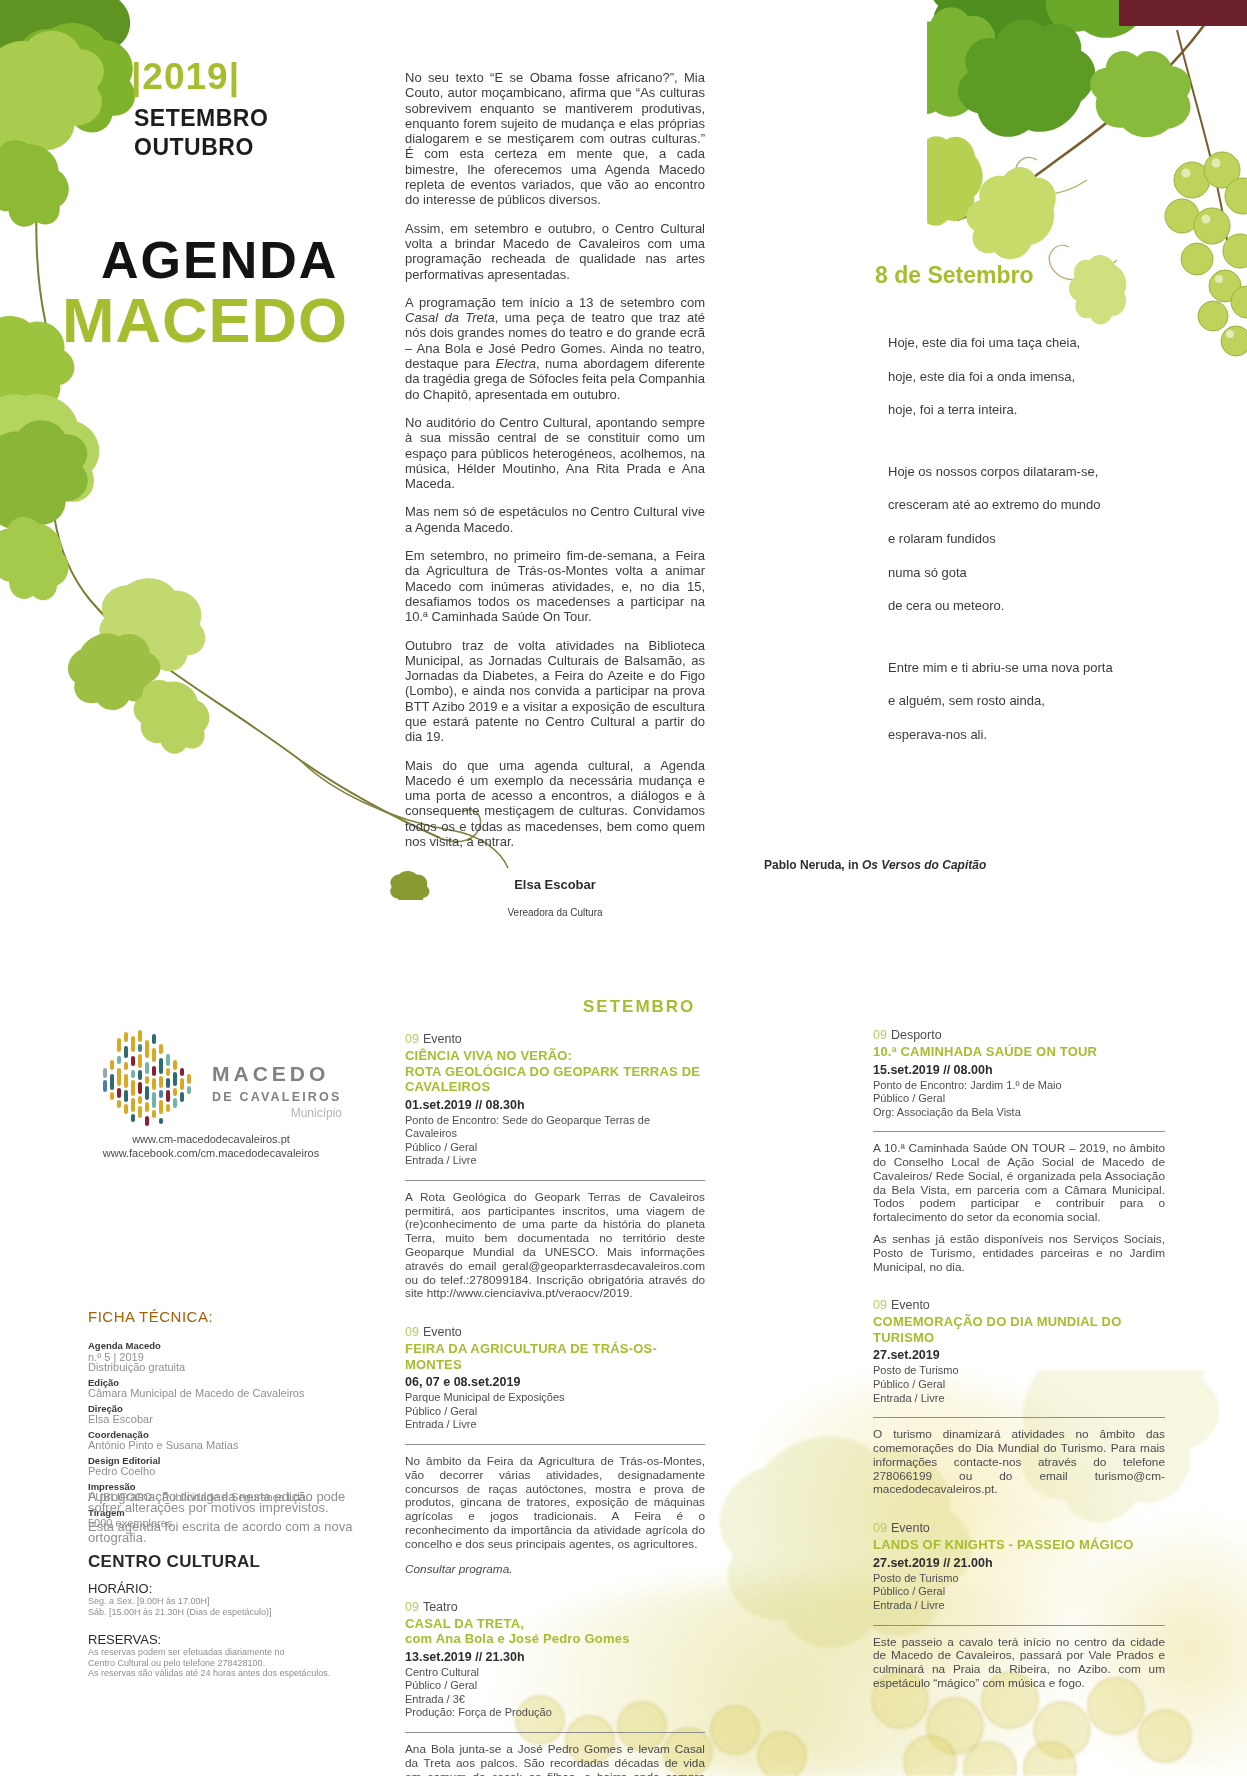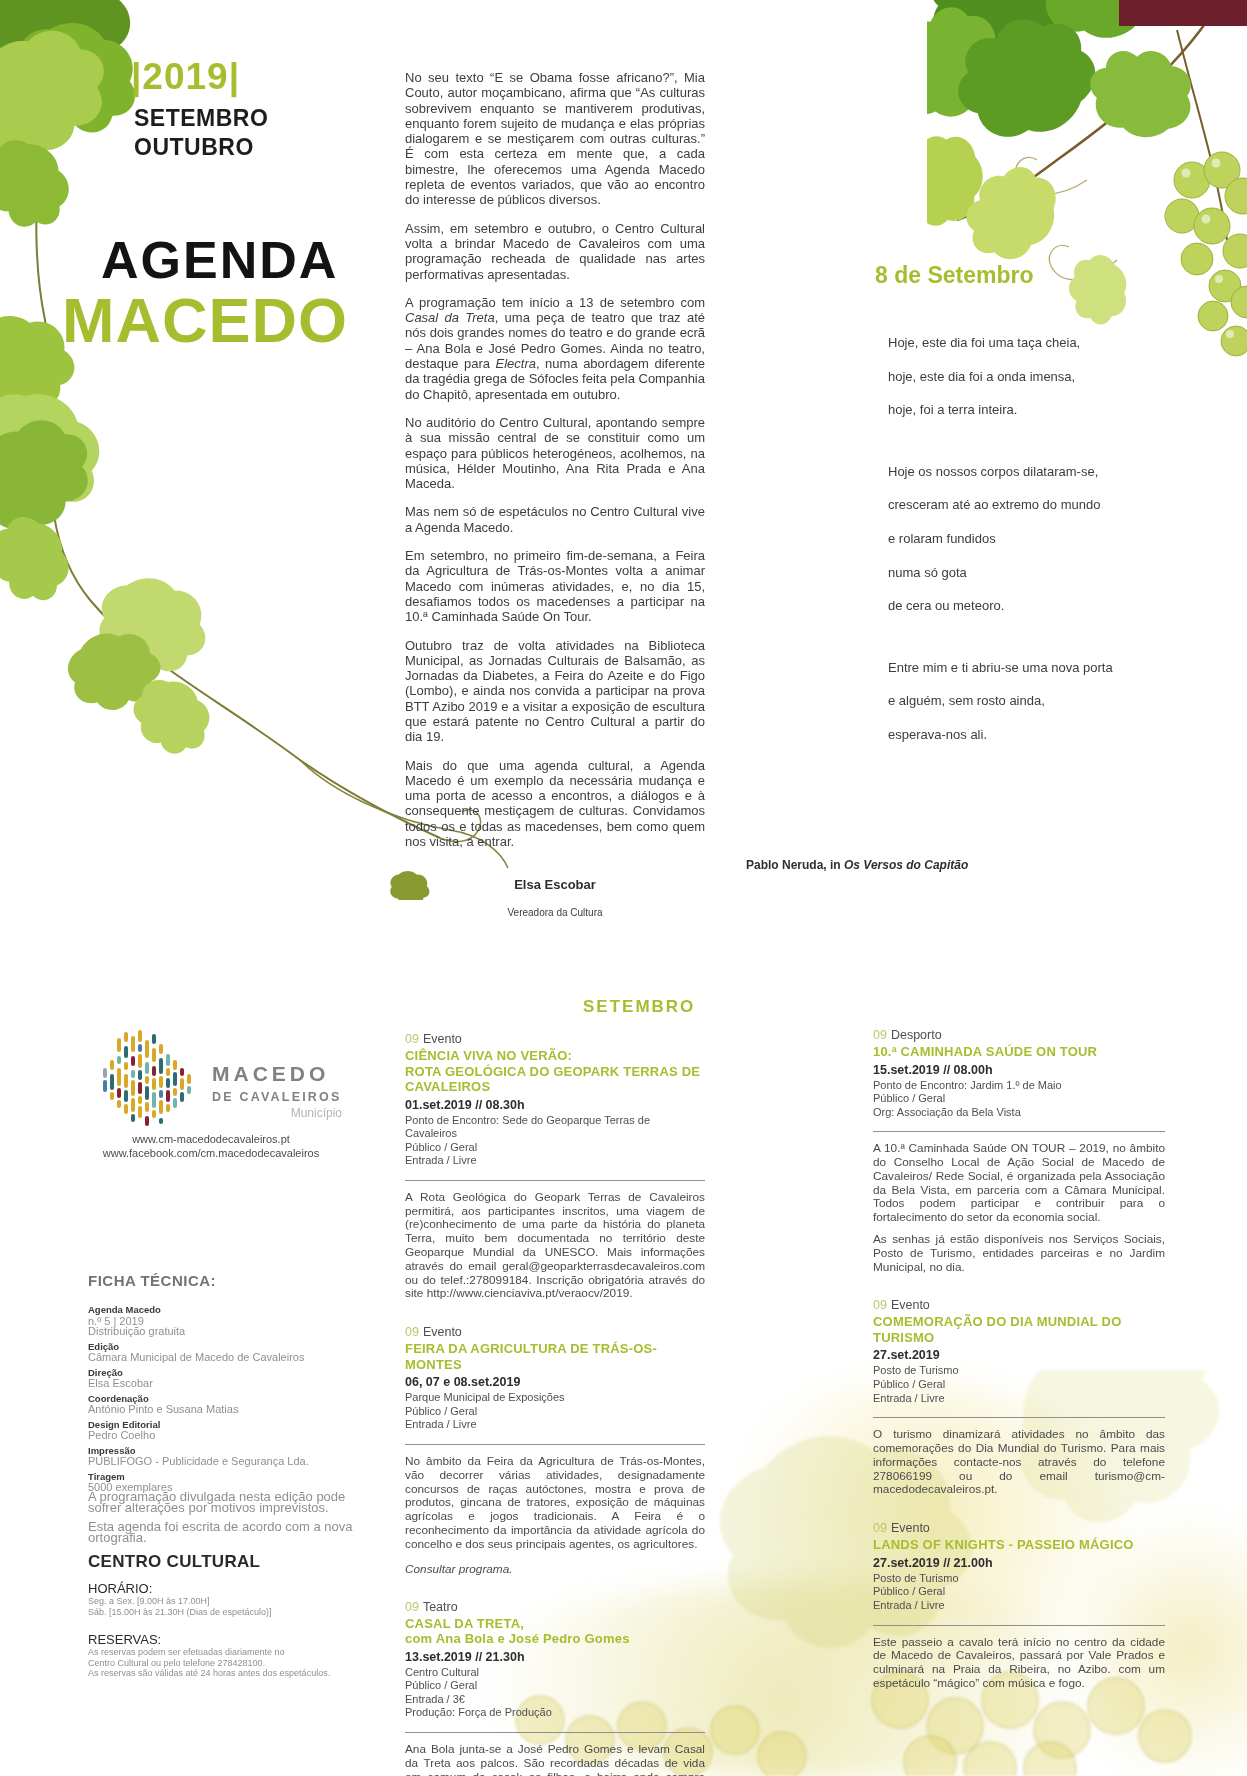--- a/index.html
+++ b/index.html
@@ -19,21 +19,21 @@
   .editorial em{font-style:italic;}
   .signature{margin-top:28px;text-align:center;}
   .sig-name{font-size:13px;font-weight:bold;color:#2e2e30;}
   .sig-role{font-size:10px;color:#3e3d40;margin-top:12px;}
 
   
   .poem-heading{position:absolute;left:875px;top:262px;margin:0;font-size:23px;font-weight:bold;color:#a6bd2f;}
   .poem{position:absolute;left:876px;top:320px;width:295px;font-size:13px;color:#3c3c3e;line-height:21.6px;}
   .poem .stanza{margin:0 0 40px 0;}
   .poem p{margin:12px;}
-  .poem-attrib{position:absolute;left:746px;top:858px;font-size:12px;font-weight:bold;color:#2f2f31;text-align:center;}
+  .poem-attrib{position:absolute;left:764px;top:858px;font-size:12px;font-weight:bold;color:#2f2f31;text-align:center;}
   .poem-attrib em{font-style:italic;}
 
   
   .month-heading{position:absolute;left:583px;top:997px;margin:0;font-size:17px;font-weight:bold;
                  color:#a6bd2f;letter-spacing:2px;}
   .col-mid{position:absolute;left:405px;top:1032px;width:300px;}
   .col-right{position:absolute;left:873px;top:1028px;width:292px;}
   .event{margin-bottom:24px;}
   .event-tag{font-size:12.5px;color:#4e4e50;margin-bottom:2px;}
   .tag-num{color:#b9ca67;margin-right:4px;}
@@ -47,21 +47,21 @@
 
   
   .logo-mark{position:absolute;left:103px;top:1030px;}
   .logo-text{position:absolute;left:212px;top:1062px;width:130px;}
   .logo-name{font-size:21px;font-weight:bold;color:#7f8285;letter-spacing:4px;}
   .logo-sub{font-size:12.5px;font-weight:bold;color:#7f8285;letter-spacing:2.2px;margin-top:4px;}
   .logo-tag{font-size:12px;color:#b2b4b7;text-align:right;margin-top:2px;}
   .urls{position:absolute;left:80px;top:1132px;width:262px;text-align:center;font-size:11px;
         color:#4b4b4d;line-height:14px;}
   .ficha{position:absolute;left:88px;top:1272px;width:258px;}
-  .ficha-heading{font-size:15px;font-weight:bold;color:#737373;letter-spacing:.5px;margin-bottom:16px;}
+  .ficha-heading{font-size:15px;font-weight:normal;color:#a16207;letter-spacing:.5px;margin-bottom:16px;margin-top:36px;}
   .ficha-entry{margin-bottom:5px;}
   .ficha-label{font-size:9.5px;font-weight:bold;color:#3a3a3c;line-height:10.5px;}
   .ficha-line{font-size:11px;color:#909092;line-height:10.5px;}
   .notes{position:absolute;left:88px;top:1492px;width:265px;}
   .note{font-size:13px;color:#8f8f90;line-height:10.5px;margin-bottom:9px;}
   .centro{position:absolute;left:88px;top:1552px;width:265px;}
   .centro-heading{font-size:17px;font-weight:bold;color:#2a2a2c;letter-spacing:.3px;}
   .centro-sub{font-size:13px;font-weight:normal;color:#2a2a2c;margin-top:9px;}
   .centro-line{font-size:9px;color:#8f8f90;line-height:10.5px;}
   .centro-gap{margin-top:15px;}

